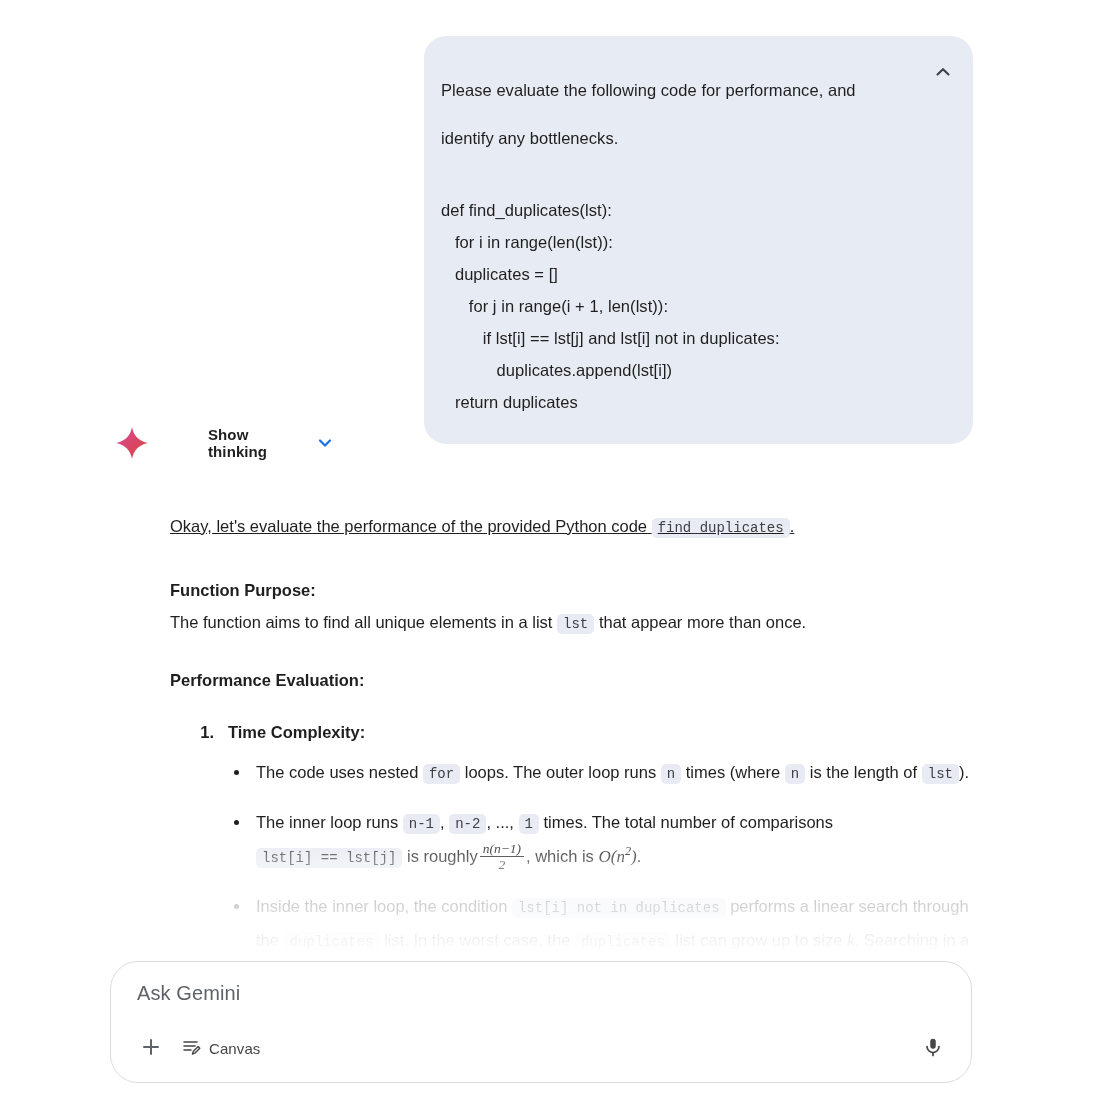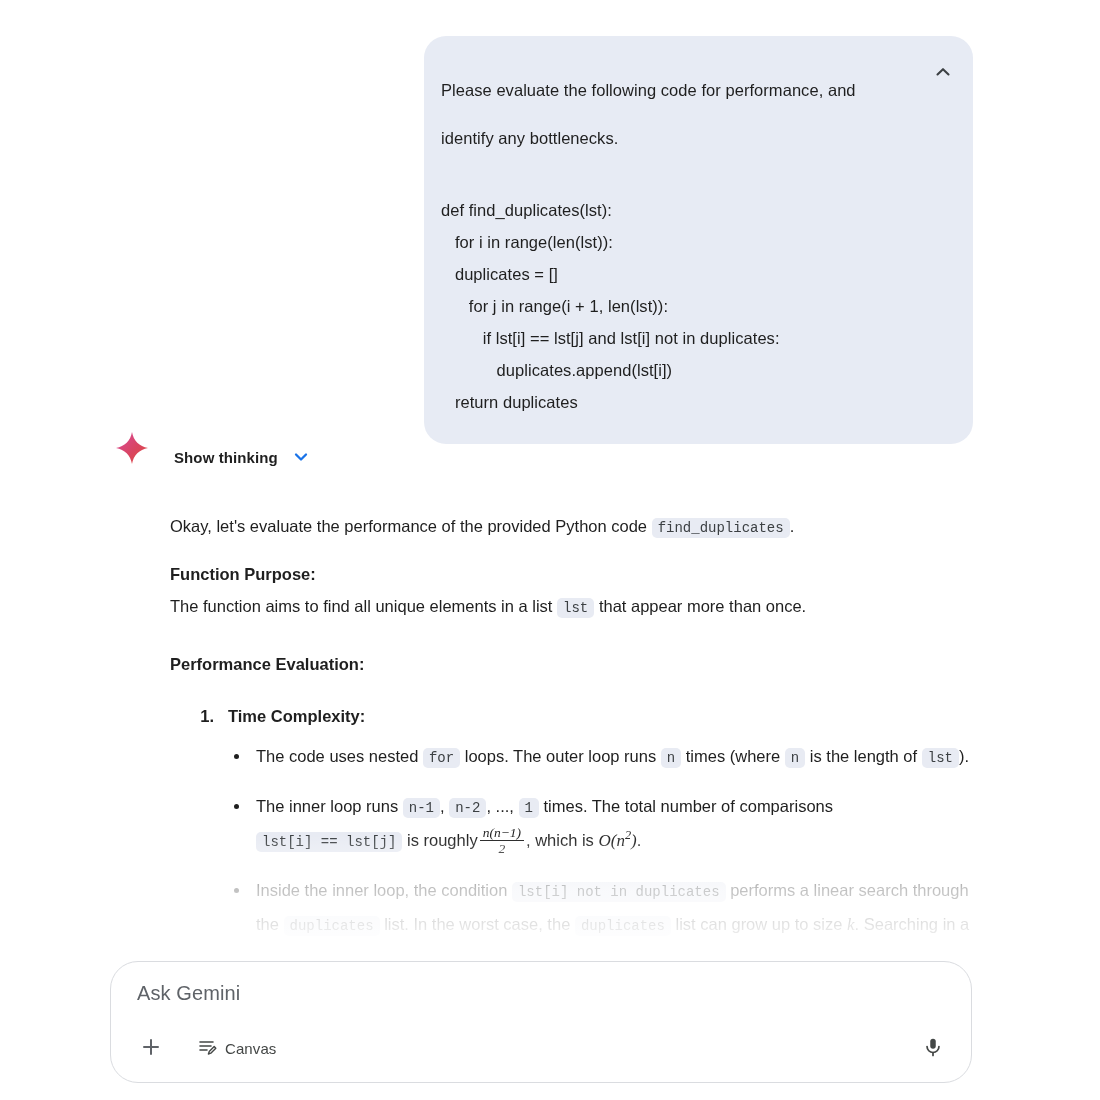--- a/index.html
+++ b/index.html
@@ -66,25 +66,26 @@
   
   .response {
     position: absolute;
     left: 0;
     top: 420px;
     width: 1100px;
   }
 
   .thinking-row {
     display: flex;
-    align-items: flex-end;
+    align-items: center;
     margin-left: 114px;
     height: 46px;
     cursor: pointer;
     width: 220px;
+    gap: 34px;
   }
 
   .sparkle {
     width: 36px;
     height: 36px;
     flex: 0 0 36px;
     display: block;
   }
 
   .thinking-label {
@@ -104,21 +105,21 @@
 
   .answer {
     margin-left: 170px;
     width: 810px;
     margin-top: 44px;
     font-size: 16.5px;
     line-height: 32px;
     color: #1f1f1f;
   }
 
-  .para { margin-bottom: 14px; }
+  .para { margin-bottom: 30px; text-decoration: underline; }
 
   .subhead {
     font-weight: 700;
     margin-bottom: 0px;
   }
 
   .subhead-block { margin-bottom: 24px; }
 
   
   code.chip {
@@ -245,21 +246,21 @@
     font-family: "Liberation Sans", sans-serif;
   }
   .composer-input::placeholder { color: #5f6368; opacity: 1; }
 
   .composer-actions {
     position: absolute;
     left: 20px;
     bottom: 14px;
     display: flex;
     align-items: center;
-    gap: 16px;
+    gap: 0;
   }
 
   .icon-btn {
     width: 40px;
     height: 40px;
     border-radius: 50%;
     display: flex;
     align-items: center;
     justify-content: center;
     cursor: pointer;

